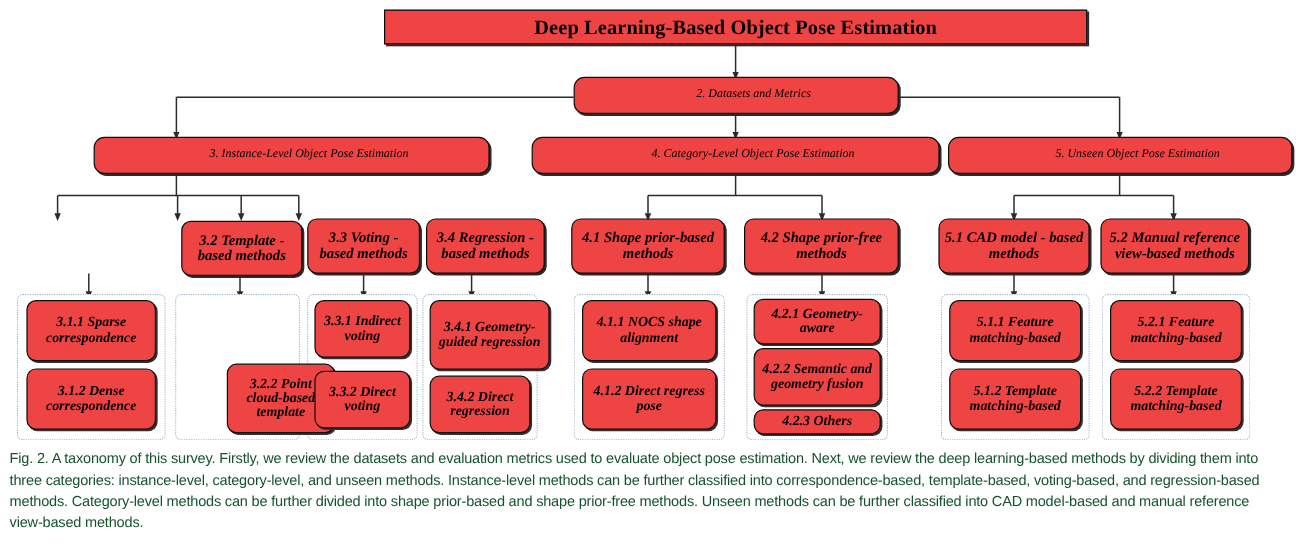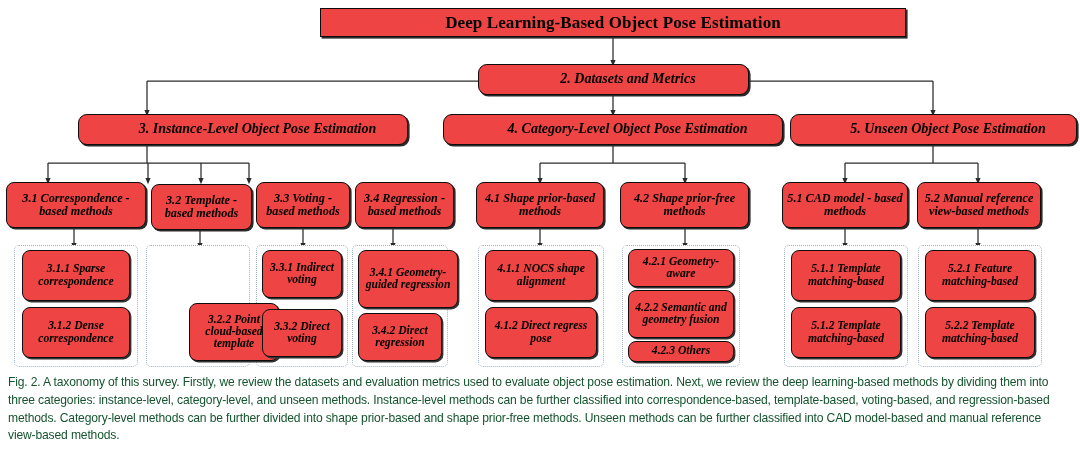--- a/index.html
+++ b/index.html
@@ -38,23 +38,23 @@
   .node.root{
     border-radius:0;
     font-weight:bold;
     font-style:normal;
     font-size:17px;
     letter-spacing:.1px;
   }
   
   .node.lvl{
     border-radius:9px;
-    font-weight:bold;
+    font-weight:normal;
     font-style:italic;
-    font-size:14px;
+    font-size:10px;
     padding-left:29px;
   }
   .node.cat{
     border-radius:8px;
     font-weight:bold;
     font-style:italic;
     font-size:12.2px;
   }
   .node.leaf{
     border-radius:8px;
@@ -142,23 +142,20 @@
   <div class="node lvl" style="left:78px;top:114px;width:330px;height:31px;">
     <span>3. Instance-Level Object Pose Estimation</span>
   </div>
   <div class="node lvl" style="left:443px;top:114px;width:340px;height:31px;">
     <span>4. Category-Level Object Pose Estimation</span>
   </div>
   <div class="node lvl" style="left:790px;top:114px;width:287px;height:31px;">
     <span>5. Unseen Object Pose Estimation</span>
   </div>
 
-  <div class="node cat" style="left:6px;top:182px;width:140px;height:46px;">
-    <span>3.1 Correspondence - based methods</span>
-  </div>
   <div class="node cat" style="left:151px;top:184px;width:101px;height:46px;">
     <span>3.2 Template - based methods</span>
   </div>
   <div class="node cat" style="left:256px;top:182px;width:94px;height:46px;">
     <span>3.3 Voting - based methods</span>
   </div>
   <div class="node cat" style="left:355px;top:182px;width:99px;height:46px;">
     <span>3.4 Regression - based methods</span>
   </div>
   <div class="node cat" style="left:476px;top:182px;width:128px;height:46px;">
@@ -219,21 +216,21 @@
     <span>4.2.1 Geometry-aware</span>
   </div>
   <div class="node leaf" style="left:628px;top:290px;width:106px;height:48px;">
     <span>4.2.2 Semantic and geometry fusion</span>
   </div>
   <div class="node leaf" style="left:628px;top:341px;width:106px;height:21px;">
     <span>4.2.3 Others</span>
   </div>
 
   <div class="node leaf" style="left:791px;top:250px;width:110px;height:51px;">
-    <span>5.1.1 Template matching-based</span>
+    <span>5.1.1 Feature matching-based</span>
   </div>
   <div class="node leaf" style="left:791px;top:307px;width:110px;height:51px;">
     <span>5.1.2 Template matching-based</span>
   </div>
 
   <div class="node leaf" style="left:925px;top:250px;width:110px;height:51px;">
     <span>5.2.1 Feature matching-based</span>
   </div>
   <div class="node leaf" style="left:925px;top:307px;width:110px;height:51px;">
     <span>5.2.2 Template matching-based</span>

